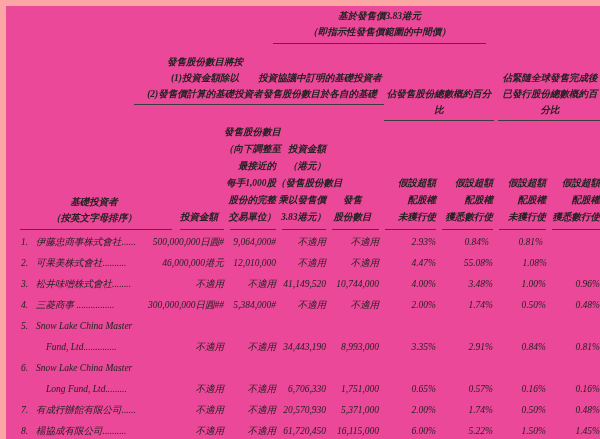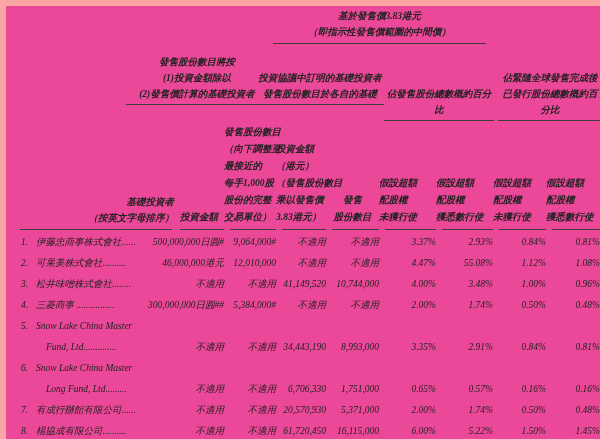--- a/index.html
+++ b/index.html
@@ -10,33 +10,33 @@
     border:6px solid #fca5a5;
     font-family:"Liberation Serif","DejaVu Serif",serif;
     color:#222;
     overflow:hidden;
     font-style:italic;
   }
   .hdr{position:absolute;left:0;top:0;width:100%;height:226px;font-weight:bold;font-size:9.5px;}
   .hdr .box{position:absolute;text-align:center;line-height:16px;}
   .banner{left:267px;top:2px;width:213px;line-height:18px;padding-bottom:3px;border-bottom:1px solid #3c3c3c;}
   .grp{border-bottom:1px solid #3c3c3c;padding-bottom:2px;}
-  .grp-calc{left:120px;top:48px;width:142px;}
+  .grp-calc{left:128px;top:48px;width:142px;}
   .grp-spec{left:250px;top:64px;width:128px;}
   .grp-pcto{left:378px;top:80px;width:110px;}
   .grp-pcti{left:492px;top:64px;width:104px;}
   .colheads{position:absolute;left:8px;bottom:6px;display:flex;align-items:flex-end;line-height:17px;}
   .colheads .ch{white-space:nowrap;}
   .rulerow{position:absolute;left:8px;bottom:2px;display:flex;height:1px;}
   .rulerow .rl{border-top:1px solid #3c3c3c;height:0;}
   .cn{width:160px;} .c1{width:50px;} .c2{width:52px;} .c3{width:50px;} .c4{width:53px;}
   .c5{width:57px;} .c6{width:57px;} .c7{width:53px;} .c8{width:54px;}
-  .ch.cn{text-align:right;align-self:flex-end;line-height:16px;}
+  .ch.cn{text-align:center;align-self:flex-end;line-height:16px;}
   .ch.c1,.ch.c4{text-align:center;}
-  .ch.c2,.ch.c3,.ch.c5,.ch.c6,.ch.c7,.ch.c8{text-align:left;}
+  .ch.c2,.ch.c3,.ch.c5,.ch.c6,.ch.c7,.ch.c8{text-align:right;}
   .rulerow .cn .rl{width:152px;}
   .rulerow div .rl{margin-left:6px;}
   .tbody{position:absolute;left:8px;top:226px;font-size:9.5px;}
   .trow{display:flex;align-items:flex-end;min-height:21px;}
   .trow .cell{line-height:21px;}
   .namecell{width:160px;display:flex;align-self:flex-start;}
   .num{width:22px;padding-left:7px;box-sizing:border-box;}
   .nmlines{flex:1;white-space:nowrap;}
   .nmlines .cont{padding-left:10px;}
   .v{display:flex;justify-content:flex-end;white-space:nowrap;}
@@ -164,23 +164,20 @@
         </div>
     <div class="cell v c2">
           <span>9,064,000#</span>
         </div>
     <div class="cell v c3">
           <span>不適用</span>
         </div>
     <div class="cell v c4">
           <span>不適用</span>
         </div>
-    <div class="cell v c5">
-          <span>3.37%</span>
-        </div>
     <div class="cell v c6">
           <span>2.93%</span>
         </div>
     <div class="cell v c7">
           <span>0.84%</span>
         </div>
     <div class="cell v c8">
           <span>0.81%</span>
         </div>
   </div>
@@ -201,23 +198,20 @@
           <span>不適用</span>
         </div>
     <div class="cell v c4">
           <span>不適用</span>
         </div>
     <div class="cell v c5">
           <span>4.47%</span>
         </div>
     <div class="cell v c6">
           <span>55.08%</span>
-        </div>
-    <div class="cell v c7">
-          <span>1.12%</span>
         </div>
     <div class="cell v c8">
           <span>1.08%</span>
         </div>
   </div>
       <div class="trow">
     <div class="cell namecell">
       <span class="num">3.</span>
       <div class="nmlines">
             <div class="">松井味噌株式會社........</div>

